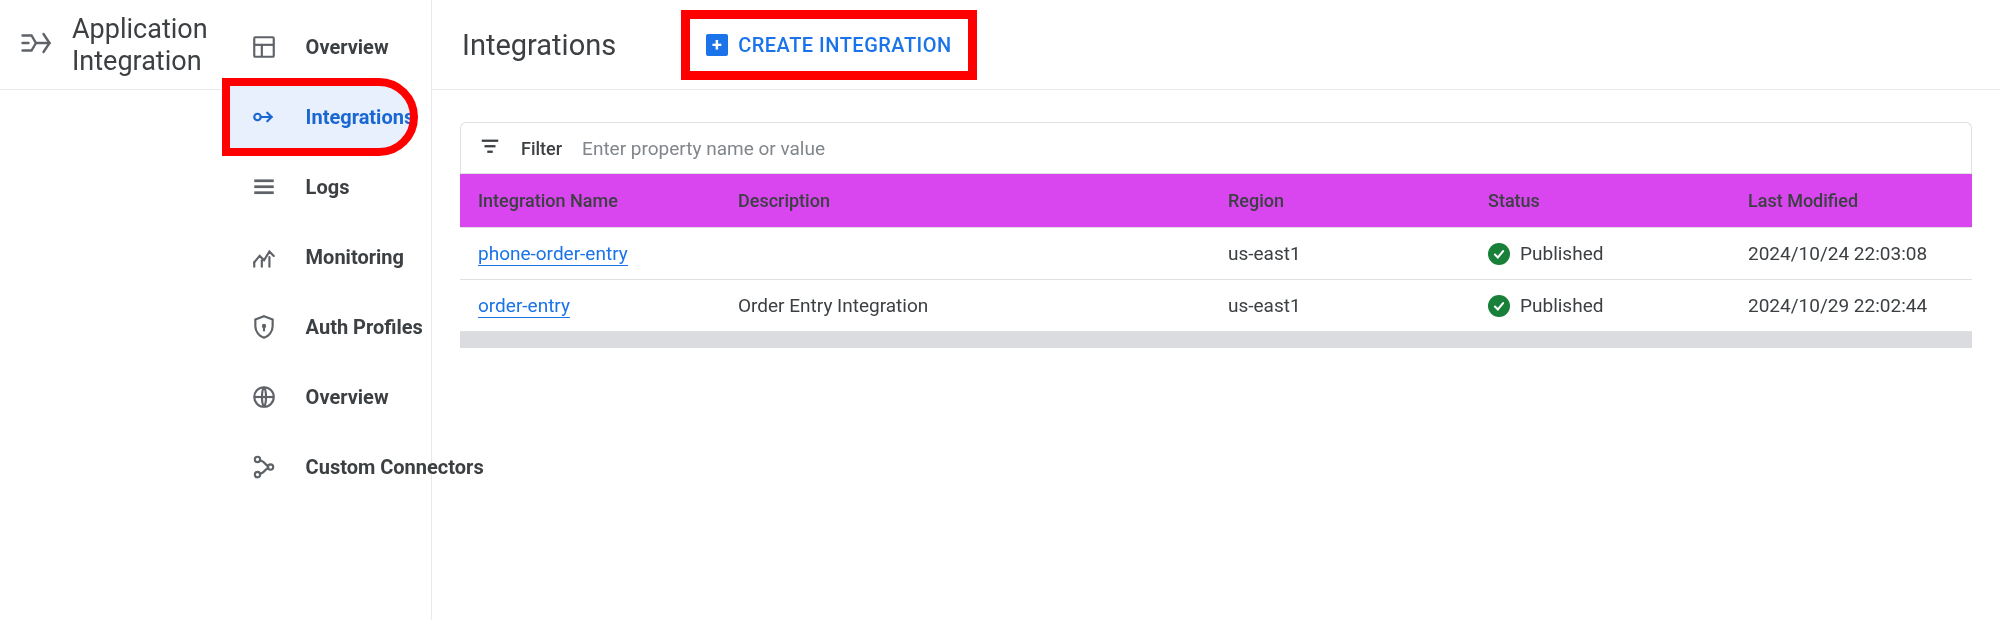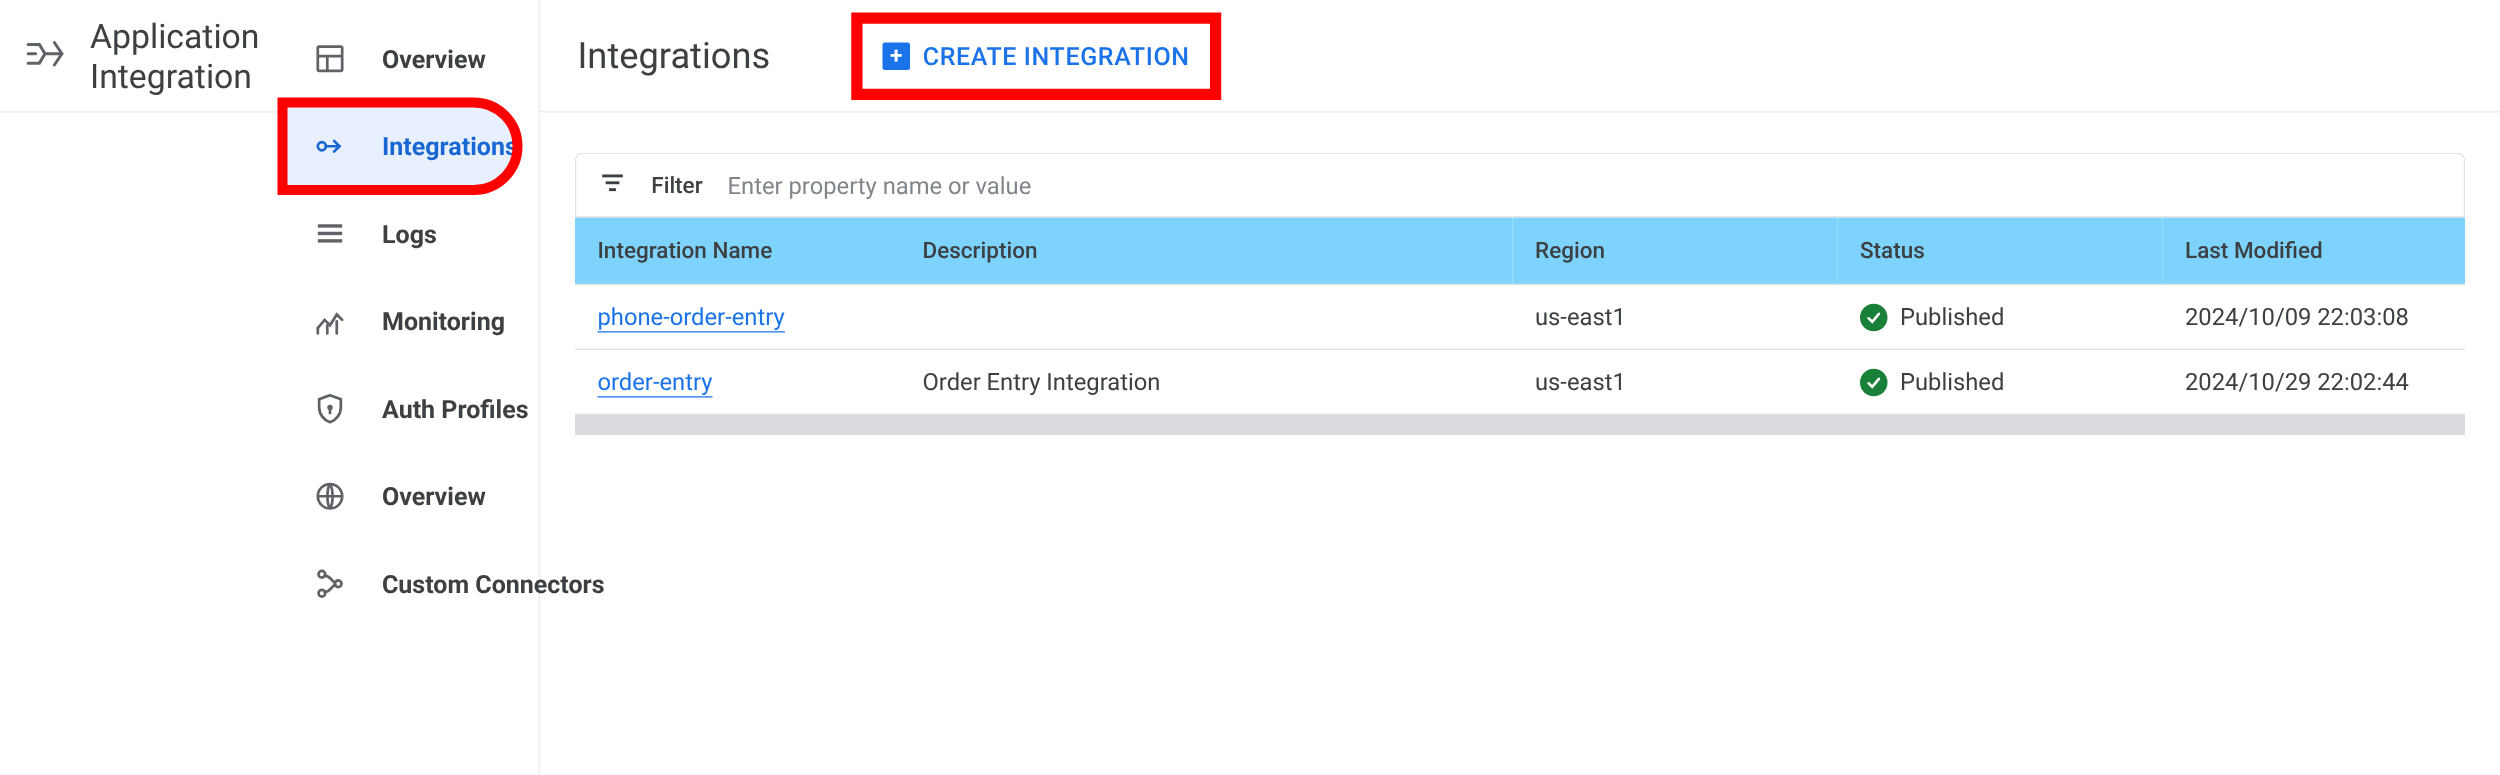--- a/index.html
+++ b/index.html
@@ -67,21 +67,21 @@
       border: 1px solid #e0e0e0; border-bottom: none; border-top-left-radius: 6px; border-top-right-radius: 6px;
     }
     .filter-icon svg { width: 22px; height: 22px; }
     .filter-label { font-size: 18px; font-weight: 500; color: #3c4043; }
     .filter-input {
       border: none; outline: none; font-size: 19px; color: #5f6368; flex: 1;
     }
     .filter-input::placeholder { color: #80868b; }
 
     table { width: 100%; border-collapse: collapse; }
-    thead { background: #7dd3fc; }
+    thead { background: #d946ef; }
     th {
       text-align: left; padding: 16px 18px; font-size: 18px; font-weight: 500; color: #3c4043;
       border-top: 1px solid #e0e0e0; border-bottom: 1px solid #e0e0e0;
     }
     td { padding: 14px 18px; font-size: 19px; color: #3c4043; border-bottom: 1px solid #e0e0e0; }
     .int-link { color: #1a73e8; text-decoration: none; border-bottom: 1px solid #1a73e8; cursor: pointer; }
 
     .status-cell { display: flex; align-items: center; gap: 10px; }
     .status-check {
       width: 22px; height: 22px; border-radius: 50%; background: #188038; color: #fff;
@@ -240,21 +240,21 @@
             <td>
               <div class="status-cell">
                 <span class="status-check">
                   <svg viewBox="0 0 24 24" fill="none" stroke="#fff" stroke-width="3.5" stroke-linecap="round">
                       <polyline points="5 13 10 18 19 7"></polyline>
                     </svg>
                 </span>
                 <span>Published</span>
               </div>
             </td>
-            <td>2024/10/09 22:03:08</td>
+            <td>2024/10/24 22:03:08</td>
           </tr>
           <tr>
             <td><a class="int-link">order-entry</a></td>
             <td>Order Entry Integration</td>
             <td>us-east1</td>
             <td>
               <div class="status-cell">
                 <span class="status-check">
                   <svg viewBox="0 0 24 24" fill="none" stroke="#fff" stroke-width="3.5" stroke-linecap="round">
                       <polyline points="5 13 10 18 19 7"></polyline>

